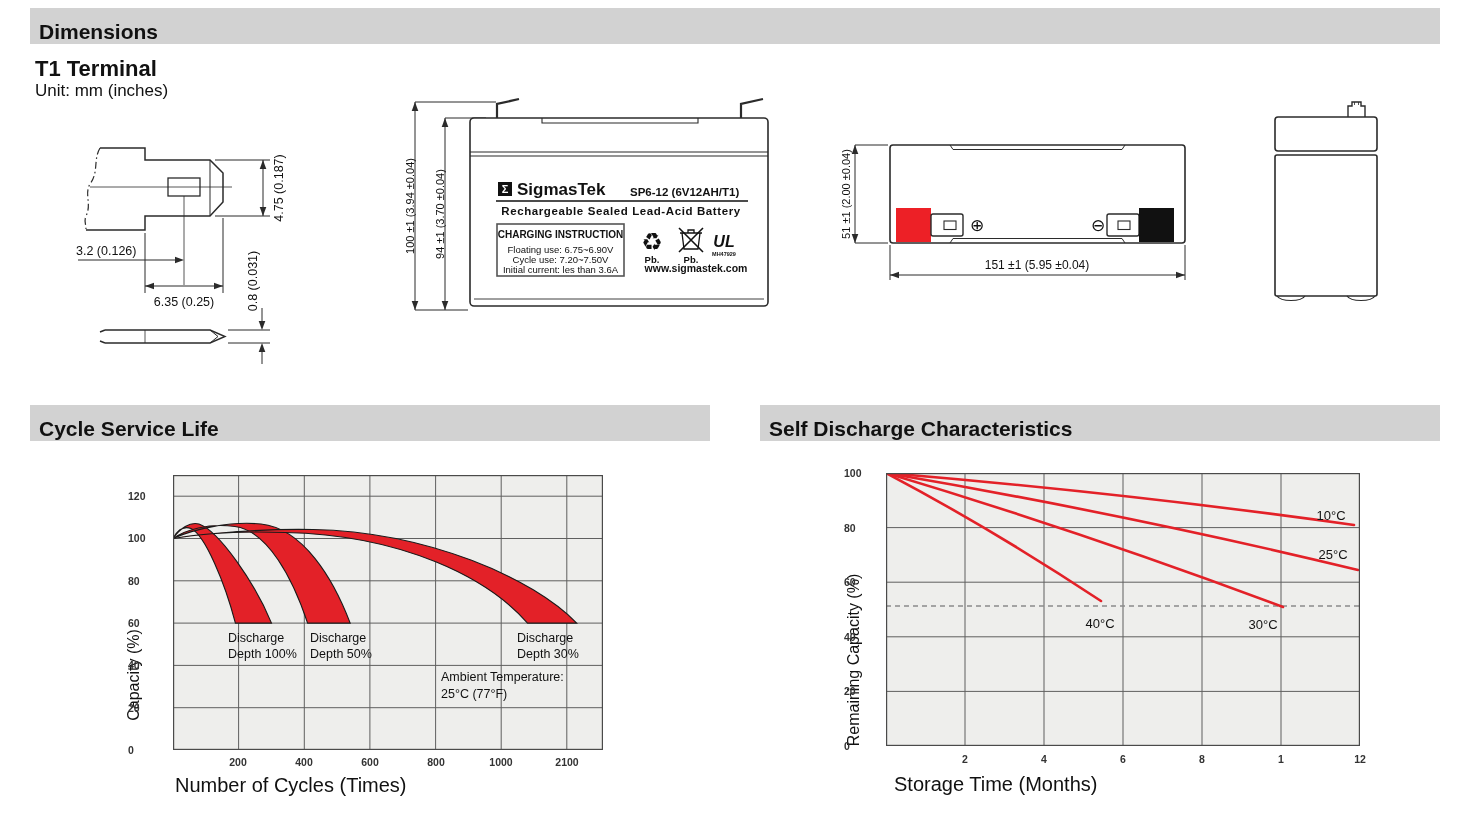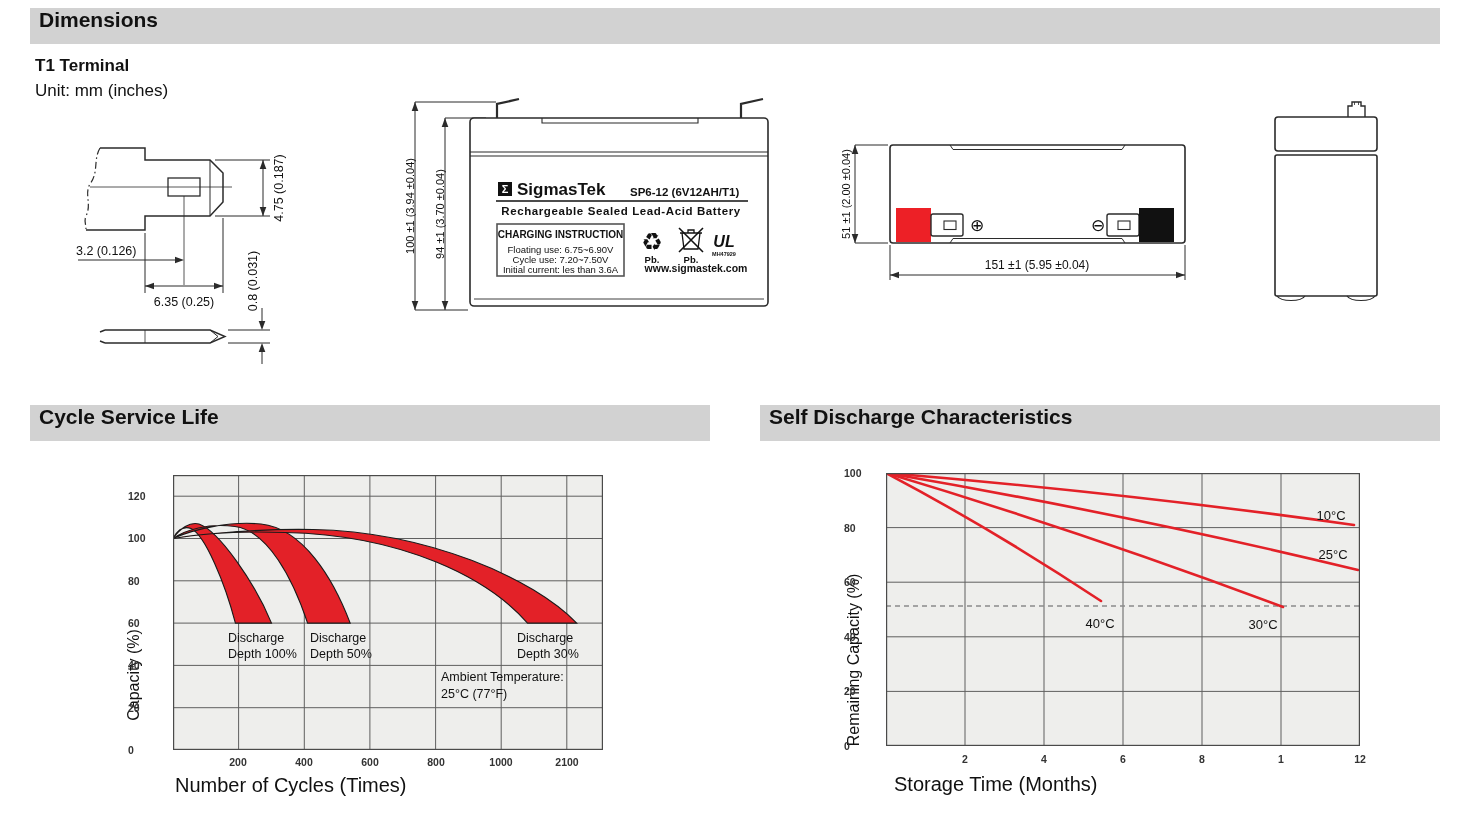--- a/index.html
+++ b/index.html
@@ -1,21 +1,21 @@
 <!DOCTYPE html>
 <html><head>
 <meta charset="utf-8">
 <style>
   html,body{margin:0;padding:0;background:#fff;}
   .page{position:relative;width:1470px;height:837px;background:#ffffff;
         font-family:"Liberation Sans","DejaVu Sans",sans-serif;color:#111;overflow:hidden;}
   .abs{position:absolute;}
-  .secbar{position:absolute;height:36px;background:#d2d2d2;display:flex;align-items:flex-start;
+  .secbar{position:absolute;height:36px;background:#d2d2d2;display:flex;align-items:flex-end;
           font-size:21px;font-weight:bold;color:#111;padding-left:9px;box-sizing:border-box;}
-  .subhead{position:absolute;font-size:17px;font-weight:bold;}
+  .subhead{position:absolute;font-size:22px;font-weight:bold;}
   .unitline{position:absolute;font-size:17px;text-align:right;}
   .tick{position:absolute;font-size:10.5px;font-weight:bold;color:#333;}
   .ytick{text-align:left;}
   .xtick{text-align:center;}
   .axis-title{position:absolute;font-size:20px;color:#111;white-space:nowrap;}
   .rot{transform:translate(-50%,-50%) rotate(-90deg);white-space:nowrap;}
   svg text{font-family:"Liberation Sans","DejaVu Sans",sans-serif;}
 </style>
 </head>
 <body>

